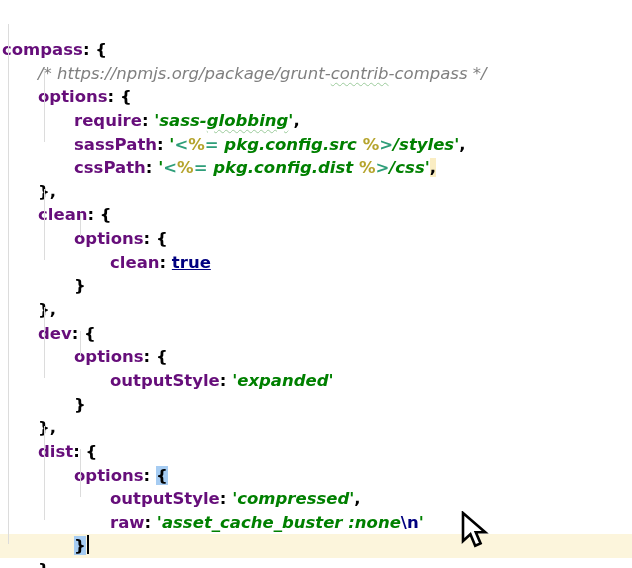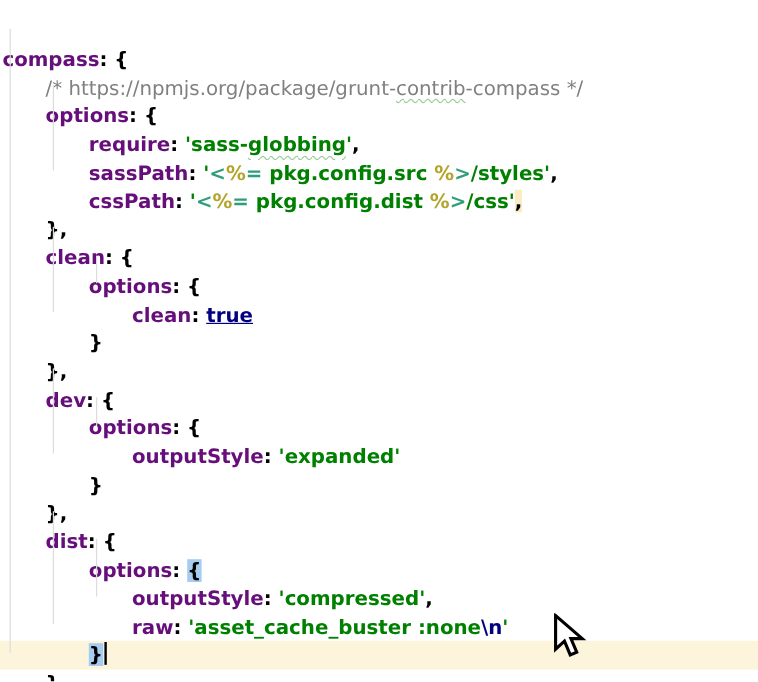--- a/index.html
+++ b/index.html
@@ -15,24 +15,24 @@
     cursor:text;
   }
   .ln{
     height:23.65px;
     line-height:23.65px;
     position:relative;
   }
   .caret-row{background:var(--caretrow);}
   .tk-key{color:var(--key);}
   .tk-plain{color:var(--plain);}
-  .tk-string{color:var(--string);}
+  .tk-string{color:var(--string);font-style:italic;}
   .tk-keyword{color:var(--keyword);text-decoration:underline;}
   .tk-escape{color:var(--escape);}
-  .tk-comment{color:var(--comment);font-weight:normal;}
+  .tk-comment{color:var(--comment);font-style:italic;font-weight:normal;}
   .tk-ejs{color:var(--ejs);}
   .tk-percent{color:var(--percent);}
   .mod-misspelled{
     text-decoration-line:underline;
     text-decoration-style:wavy;
     text-decoration-color:var(--squiggle);
     text-decoration-thickness:1px;
     text-underline-offset:3px;
     margin-top:12px;
   }

